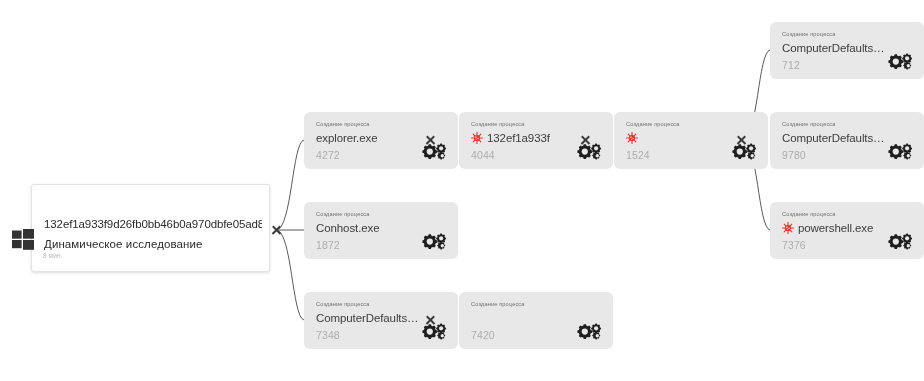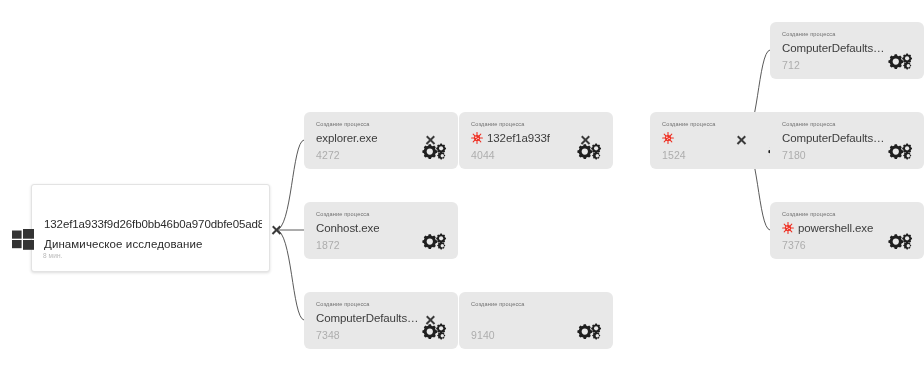--- a/index.html
+++ b/index.html
@@ -278,34 +278,34 @@
             <path d="M8.4 6.6l-1-.3a3.6 3.6 0 0 0-.4-.95l.45-.93-1.06-1.06-.93.45a3.6 3.6 0 0 0-.95-.4l-.3-1H2.76l-.3 1a3.6 3.6 0 0 0-.95.4l-.93-.45L-.48 4.42l.45.93a3.6 3.6 0 0 0-.4.95l-1 .3v1.5l1 .3a3.6 3.6 0 0 0 .4.95l-.45.93 1.06 1.06.93-.45a3.6 3.6 0 0 0 .95.4l.3 1h1.5l.3-1a3.6 3.6 0 0 0 .95-.4l.93.45 1.06-1.06-.45-.93a3.6 3.6 0 0 0 .4-.95l1-.3z" transform="translate(16.6,2.2)"></path>
             <circle cx="20.1" cy="9.3" r="2.1" fill="#e8e8e8"></circle>
             <path d="M8.4 6.6l-1-.3a3.6 3.6 0 0 0-.4-.95l.45-.93-1.06-1.06-.93.45a3.6 3.6 0 0 0-.95-.4l-.3-1H2.76l-.3 1a3.6 3.6 0 0 0-.95.4l-.93-.45L-.48 4.42l.45.93a3.6 3.6 0 0 0-.4.95l-1 .3v1.5l1 .3a3.6 3.6 0 0 0 .4.95l-.45.93 1.06 1.06.93-.45a3.6 3.6 0 0 0 .95.4l.3 1h1.5l.3-1a3.6 3.6 0 0 0 .95-.4l.93.45 1.06-1.06-.45-.93a3.6 3.6 0 0 0 .4-.95l1-.3z" transform="translate(17.4,10.6) scale(0.8)"></path>
             <circle cx="21.3" cy="16.7" r="1.7" fill="#e8e8e8"></circle>
           </g>
         </svg></span>
   </div>
 
   <div class="node" style="left:459px; top:292px;">
     <div class="node-kind">Создание процесса</div>
-    <div class="node-pid">9140</div>
-    <span class="gears-icon"><svg width="28" height="24" viewBox="0 0 28 24">
-          <g fill="#1f1f1f">
-            <path d="M12.6 9.9l-1.5-.5a5.4 5.4 0 0 0-.6-1.4l.7-1.4-1.6-1.6-1.4.7a5.4 5.4 0 0 0-1.4-.6L6.3 3.6H4.1l-.5 1.5a5.4 5.4 0 0 0-1.4.6L.8 5l-1.6 1.6.7 1.4a5.4 5.4 0 0 0-.6 1.4l-1.5.5v2.2l1.5.5a5.4 5.4 0 0 0 .6 1.4l-.7 1.4 1.6 1.6 1.4-.7a5.4 5.4 0 0 0 1.4.6l.5 1.5h2.2l.5-1.5a5.4 5.4 0 0 0 1.4-.6l1.4.7 1.6-1.6-.7-1.4a5.4 5.4 0 0 0 .6-1.4l1.5-.5z" transform="translate(3.6,1.6)"></path>
-            <circle cx="8.8" cy="12.6" r="3.1" fill="#e8e8e8"></circle>
-            <path d="M8.4 6.6l-1-.3a3.6 3.6 0 0 0-.4-.95l.45-.93-1.06-1.06-.93.45a3.6 3.6 0 0 0-.95-.4l-.3-1H2.76l-.3 1a3.6 3.6 0 0 0-.95.4l-.93-.45L-.48 4.42l.45.93a3.6 3.6 0 0 0-.4.95l-1 .3v1.5l1 .3a3.6 3.6 0 0 0 .4.95l-.45.93 1.06 1.06.93-.45a3.6 3.6 0 0 0 .95.4l.3 1h1.5l.3-1a3.6 3.6 0 0 0 .95-.4l.93.45 1.06-1.06-.45-.93a3.6 3.6 0 0 0 .4-.95l1-.3z" transform="translate(16.6,2.2)"></path>
-            <circle cx="20.1" cy="9.3" r="2.1" fill="#e8e8e8"></circle>
-            <path d="M8.4 6.6l-1-.3a3.6 3.6 0 0 0-.4-.95l.45-.93-1.06-1.06-.93.45a3.6 3.6 0 0 0-.95-.4l-.3-1H2.76l-.3 1a3.6 3.6 0 0 0-.95.4l-.93-.45L-.48 4.42l.45.93a3.6 3.6 0 0 0-.4.95l-1 .3v1.5l1 .3a3.6 3.6 0 0 0 .4.95l-.45.93 1.06 1.06.93-.45a3.6 3.6 0 0 0 .95.4l.3 1h1.5l.3-1a3.6 3.6 0 0 0 .95-.4l.93.45 1.06-1.06-.45-.93a3.6 3.6 0 0 0 .4-.95l1-.3z" transform="translate(17.4,10.6) scale(0.8)"></path>
-            <circle cx="21.3" cy="16.7" r="1.7" fill="#e8e8e8"></circle>
-          </g>
-        </svg></span>
-  </div>
-
-  <div class="node" style="left:650px; top:112px;">
+    <div class="node-pid">7420</div>
+    <span class="gears-icon"><svg width="28" height="24" viewBox="0 0 28 24">
+          <g fill="#1f1f1f">
+            <path d="M12.6 9.9l-1.5-.5a5.4 5.4 0 0 0-.6-1.4l.7-1.4-1.6-1.6-1.4.7a5.4 5.4 0 0 0-1.4-.6L6.3 3.6H4.1l-.5 1.5a5.4 5.4 0 0 0-1.4.6L.8 5l-1.6 1.6.7 1.4a5.4 5.4 0 0 0-.6 1.4l-1.5.5v2.2l1.5.5a5.4 5.4 0 0 0 .6 1.4l-.7 1.4 1.6 1.6 1.4-.7a5.4 5.4 0 0 0 1.4.6l.5 1.5h2.2l.5-1.5a5.4 5.4 0 0 0 1.4-.6l1.4.7 1.6-1.6-.7-1.4a5.4 5.4 0 0 0 .6-1.4l1.5-.5z" transform="translate(3.6,1.6)"></path>
+            <circle cx="8.8" cy="12.6" r="3.1" fill="#e8e8e8"></circle>
+            <path d="M8.4 6.6l-1-.3a3.6 3.6 0 0 0-.4-.95l.45-.93-1.06-1.06-.93.45a3.6 3.6 0 0 0-.95-.4l-.3-1H2.76l-.3 1a3.6 3.6 0 0 0-.95.4l-.93-.45L-.48 4.42l.45.93a3.6 3.6 0 0 0-.4.95l-1 .3v1.5l1 .3a3.6 3.6 0 0 0 .4.95l-.45.93 1.06 1.06.93-.45a3.6 3.6 0 0 0 .95.4l.3 1h1.5l.3-1a3.6 3.6 0 0 0 .95-.4l.93.45 1.06-1.06-.45-.93a3.6 3.6 0 0 0 .4-.95l1-.3z" transform="translate(16.6,2.2)"></path>
+            <circle cx="20.1" cy="9.3" r="2.1" fill="#e8e8e8"></circle>
+            <path d="M8.4 6.6l-1-.3a3.6 3.6 0 0 0-.4-.95l.45-.93-1.06-1.06-.93.45a3.6 3.6 0 0 0-.95-.4l-.3-1H2.76l-.3 1a3.6 3.6 0 0 0-.95.4l-.93-.45L-.48 4.42l.45.93a3.6 3.6 0 0 0-.4.95l-1 .3v1.5l1 .3a3.6 3.6 0 0 0 .4.95l-.45.93 1.06 1.06.93-.45a3.6 3.6 0 0 0 .95.4l.3 1h1.5l.3-1a3.6 3.6 0 0 0 .95-.4l.93.45 1.06-1.06-.45-.93a3.6 3.6 0 0 0 .4-.95l1-.3z" transform="translate(17.4,10.6) scale(0.8)"></path>
+            <circle cx="21.3" cy="16.7" r="1.7" fill="#e8e8e8"></circle>
+          </g>
+        </svg></span>
+  </div>
+
+  <div class="node" style="left:614px; top:112px;">
     <div class="node-kind">Создание процесса</div>
     <div class="node-name-row">
       <span class="virus-icon">
           <svg width="12" height="12" viewBox="0 0 12 12">
             <g stroke="#ee3124" stroke-width="1.1" stroke-linecap="round">
               <line x1="6" y1="0.6" x2="6" y2="3"></line>
               <line x1="6" y1="9" x2="6" y2="11.4"></line>
               <line x1="0.6" y1="6" x2="3" y2="6"></line>
               <line x1="9" y1="6" x2="11.4" y2="6"></line>
               <line x1="2.2" y1="2.2" x2="3.8" y2="3.8"></line>
@@ -352,21 +352,21 @@
           </g>
         </svg></span>
   </div>
 
   <div class="node" style="left:770px; top:112px;">
     <div class="node-kind">Создание процесса</div>
     <div class="node-name-row">
 
       <span class="node-name">ComputerDefaults…</span>
     </div>
-    <div class="node-pid">7180</div>
+    <div class="node-pid">9780</div>
     <span class="gears-icon"><svg width="28" height="24" viewBox="0 0 28 24">
           <g fill="#1f1f1f">
             <path d="M12.6 9.9l-1.5-.5a5.4 5.4 0 0 0-.6-1.4l.7-1.4-1.6-1.6-1.4.7a5.4 5.4 0 0 0-1.4-.6L6.3 3.6H4.1l-.5 1.5a5.4 5.4 0 0 0-1.4.6L.8 5l-1.6 1.6.7 1.4a5.4 5.4 0 0 0-.6 1.4l-1.5.5v2.2l1.5.5a5.4 5.4 0 0 0 .6 1.4l-.7 1.4 1.6 1.6 1.4-.7a5.4 5.4 0 0 0 1.4.6l.5 1.5h2.2l.5-1.5a5.4 5.4 0 0 0 1.4-.6l1.4.7 1.6-1.6-.7-1.4a5.4 5.4 0 0 0 .6-1.4l1.5-.5z" transform="translate(3.6,1.6)"></path>
             <circle cx="8.8" cy="12.6" r="3.1" fill="#e8e8e8"></circle>
             <path d="M8.4 6.6l-1-.3a3.6 3.6 0 0 0-.4-.95l.45-.93-1.06-1.06-.93.45a3.6 3.6 0 0 0-.95-.4l-.3-1H2.76l-.3 1a3.6 3.6 0 0 0-.95.4l-.93-.45L-.48 4.42l.45.93a3.6 3.6 0 0 0-.4.95l-1 .3v1.5l1 .3a3.6 3.6 0 0 0 .4.95l-.45.93 1.06 1.06.93-.45a3.6 3.6 0 0 0 .95.4l.3 1h1.5l.3-1a3.6 3.6 0 0 0 .95-.4l.93.45 1.06-1.06-.45-.93a3.6 3.6 0 0 0 .4-.95l1-.3z" transform="translate(16.6,2.2)"></path>
             <circle cx="20.1" cy="9.3" r="2.1" fill="#e8e8e8"></circle>
             <path d="M8.4 6.6l-1-.3a3.6 3.6 0 0 0-.4-.95l.45-.93-1.06-1.06-.93.45a3.6 3.6 0 0 0-.95-.4l-.3-1H2.76l-.3 1a3.6 3.6 0 0 0-.95.4l-.93-.45L-.48 4.42l.45.93a3.6 3.6 0 0 0-.4.95l-1 .3v1.5l1 .3a3.6 3.6 0 0 0 .4.95l-.45.93 1.06 1.06.93-.45a3.6 3.6 0 0 0 .95.4l.3 1h1.5l.3-1a3.6 3.6 0 0 0 .95-.4l.93.45 1.06-1.06-.45-.93a3.6 3.6 0 0 0 .4-.95l1-.3z" transform="translate(17.4,10.6) scale(0.8)"></path>
             <circle cx="21.3" cy="16.7" r="1.7" fill="#e8e8e8"></circle>
           </g>
         </svg></span>

